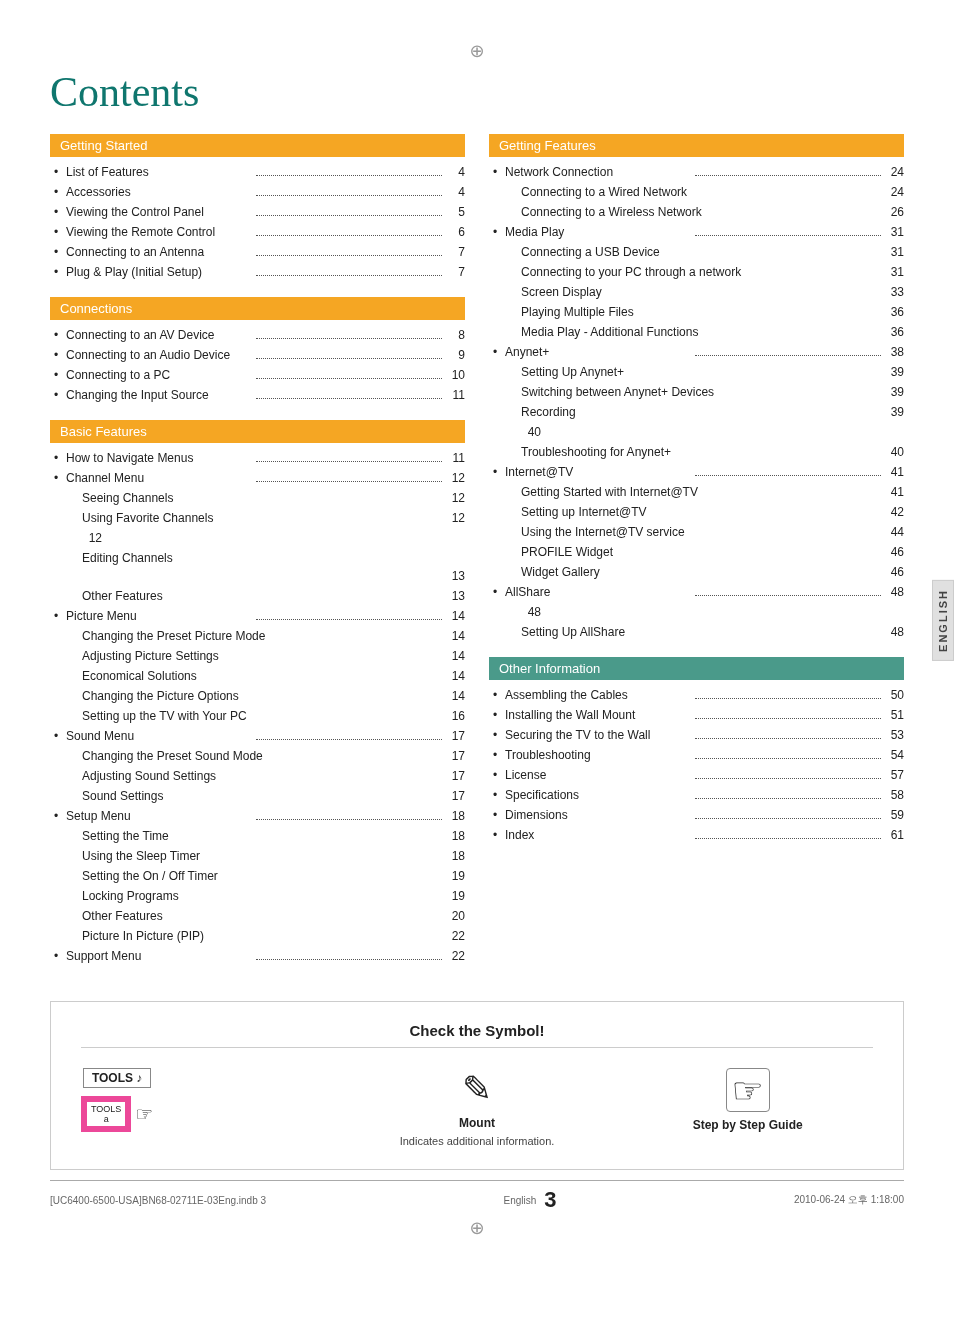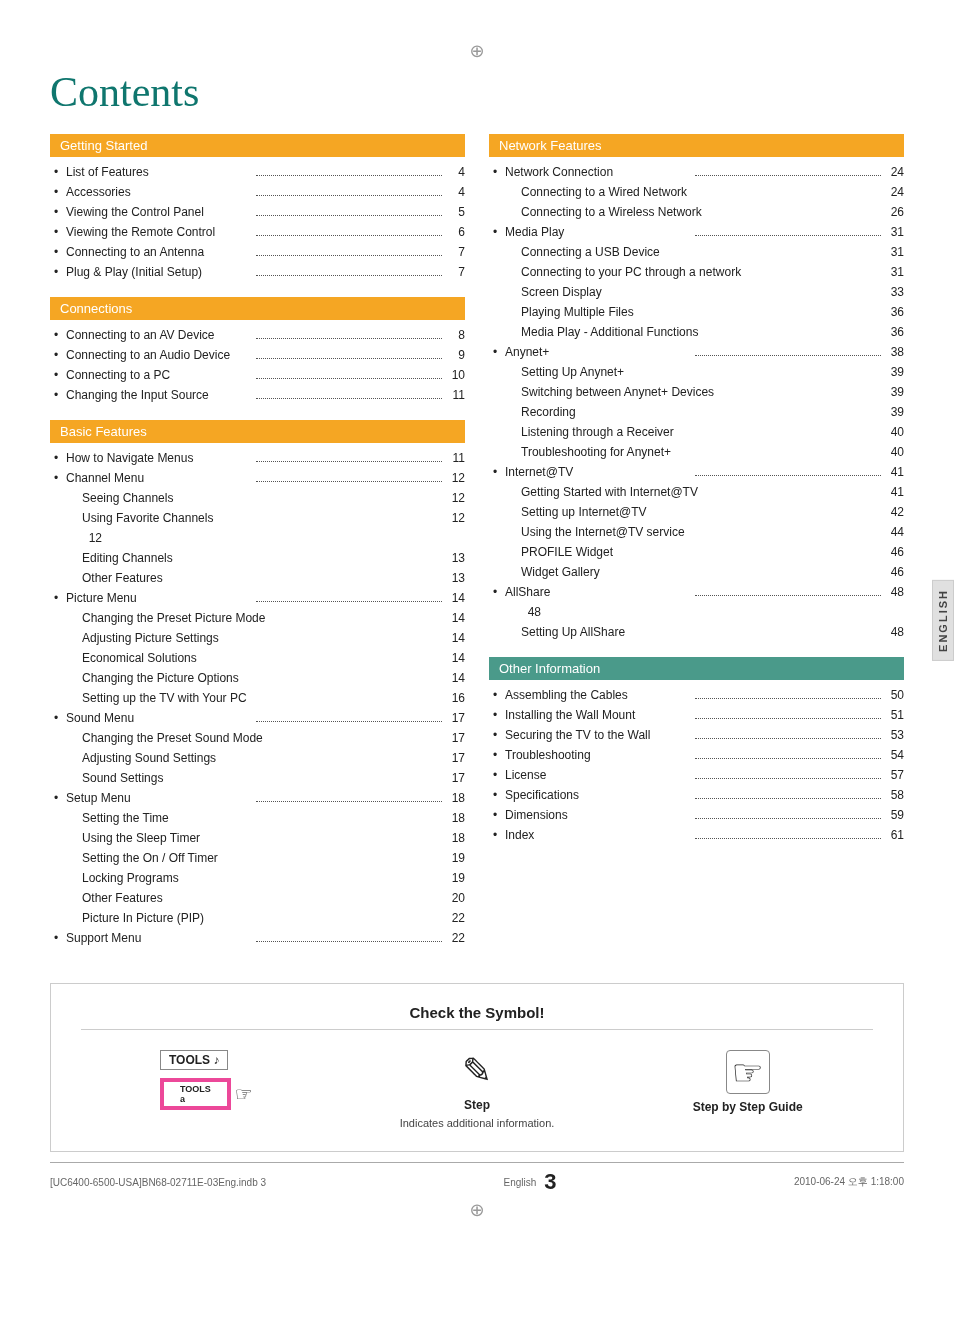--- a/index.html
+++ b/index.html
@@ -151,29 +151,28 @@
       padding: 2px 8px;
       font-size: 12px;
       font-weight: bold;
       margin-bottom: 4px;
     }
 
     .tools-small {
       display: flex;
       align-items: center;
       gap: 8px;
-      text-align: left;
-      flex-direction: column;
+      text-align: center;
     }
 
     .tools-box-small {
-      border: 4px solid #ec4899;
-      padding: 2px 16px;
+      border: 6px solid #ec4899;
+      padding: 2px 4px;
       font-size: 9px;
-      font-weight: bold;
+      font-weight: normal;
       white-space: nowrap;
     }
 
     .tools-text-small {
       font-size: 10px;
       line-height: 1.4;
       color: #444;
     }
 
     
@@ -341,21 +340,21 @@
               <span class="entry-label">Seeing Channels</span>
               <span class="entry-page">12</span>
             </li>
             <li class="sub" style="justify-content: space-between;">
               <span class="entry-label">Using Favorite Channels</span>
               <span class="entry-page">12</span>
             </li>
             <li class="sub" style="justify-content: space-between;">
               <span class="entry-page">12</span>
             </li>
-            <li class="sub" style="justify-content: space-between;">
+            <li class="sub" style="justify-content: space-between; flex-direction: column;">
               <span class="entry-label">Editing Channels</span>
               <span class="entry-page">13</span>
             </li>
             <li class="sub" style="justify-content: space-between;">
               <span class="entry-label">Other Features</span>
               <span class="entry-page">13</span>
             </li>
             <li class="bullet-dotted">
               <span class="dotted-line">
                 <span class="entry-label">Picture Menu</span>
@@ -441,21 +440,21 @@
               </span>
             </li>
           </ul>
       </div>
 
     </div>
 
     <div class="col-right">
 
       <div class="section">
-        <div class="section-header">Network Features</div>
+        <div class="section-header">Getting Features</div>
         <ul class="toc-list">
         <li class="bullet-dotted">
               <span class="dotted-line">
                 <span class="entry-label">Network Connection</span>
                 <span class="dot-fill"></span>
                 <span class="entry-page">24</span>
               </span>
             </li>
             <li class="sub" style="justify-content: space-between;">
               <span class="entry-label">Connecting to a Wired Network</span>
@@ -505,21 +504,20 @@
             </li>
             <li class="sub" style="justify-content: space-between;">
               <span class="entry-label">Switching between Anynet+ Devices</span>
               <span class="entry-page">39</span>
             </li>
             <li class="sub" style="justify-content: space-between;">
               <span class="entry-label">Recording</span>
               <span class="entry-page">39</span>
             </li>
             <li class="sub" style="justify-content: space-between;">
-              <span class="entry-label">Listening through a Receiver</span>
               <span class="entry-page">40</span>
             </li>
             <li class="sub" style="justify-content: space-between;">
               <span class="entry-label">Troubleshooting for Anynet+</span>
               <span class="entry-page">40</span>
             </li>
             <li class="bullet-dotted">
               <span class="dotted-line">
                 <span class="entry-label">Internet@TV</span>
                 <span class="dot-fill"></span>
@@ -639,21 +637,21 @@
             <div style="display:flex;align-items:center;gap:4px;margin-top:4px;">
               <div class="tools-box-small">TOOLS<br>a</div>
               <span style="font-size:20px;">☞</span>
             </div>
           </div>
         </div>
       </div>
 
       <div class="symbol-item">
         <span class="symbol-icon" style="font-size:36px;">✎</span>
-        <div class="symbol-name">Step</div>
+        <div class="symbol-name">Mount</div>
         <div class="symbol-desc">Indicates additional information.</div>
       </div>
 
       <div class="symbol-item">
         <span class="symbol-icon" style="font-size:36px; border: 1px solid #888; display:inline-block; width:44px; height:44px; line-height:44px; text-align:center; border-radius:4px;">☞</span>
         <div class="symbol-name">Step by Step Guide</div>
       </div>
 
     </div>
   </div>

